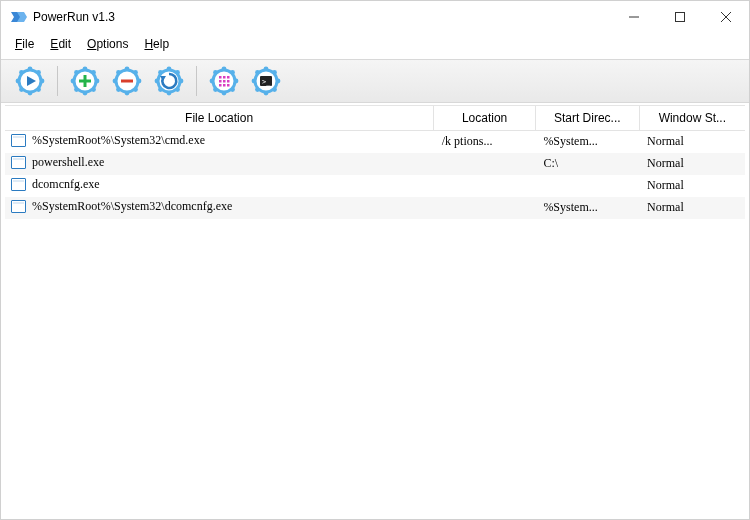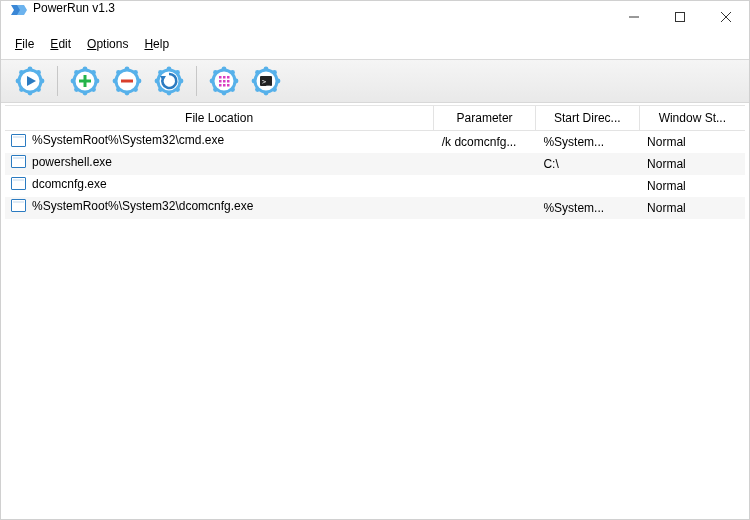--- a/index.html
+++ b/index.html
@@ -11,20 +11,21 @@
     height: 520px;
     overflow: hidden;
     border: 1px solid #d0d0d0;
     position: relative;
   }
 
   
   .titlebar {
     height: 32px;
     display: flex;
+    align-items: center;
     padding: 0 0 0 8px;
     background: #ffffff;
   }
   .app-icon {
     width: 18px; height: 18px;
     margin-right: 6px;
     display: flex; align-items: center; justify-content: center;
   }
   .title-text {
     flex: 1;
@@ -115,20 +116,21 @@
   col.c3 { width: 98px; }
   col.c4 { width: 100px; }
 
   tbody tr { height: 22px; }
   tbody tr:nth-child(even) { background: #f6f6f6; }
   td {
     padding: 2px 8px;
     white-space: nowrap;
     overflow: hidden;
     text-overflow: ellipsis;
+    font-family: Liberation Serif, serif;
   }
   td.file-cell {
     display: flex;
     align-items: center;
     gap: 6px;
     padding-left: 6px;
   }
   .file-ico {
     width: 15px; height: 13px;
     border: 1px solid #2b7bc1;
@@ -299,32 +301,32 @@
   <table>
     <colgroup>
         <col class="c1">
         <col class="c2">
         <col class="c3">
         <col class="c4">
       </colgroup>
     <thead>
       <tr>
         <th>File Location</th>
-        <th>Parameter</th>
+        <th>Location</th>
         <th>Start Direc...</th>
         <th>Window St...</th>
       </tr>
     </thead>
     <tbody id="tbody">
         <tr>
           <td class="file-cell">
             <span class="file-ico"></span>
             <span>%SystemRoot%\System32\cmd.exe</span>
           </td>
-          <td>/k dcomcnfg...</td>
+          <td>/k ptions...</td>
           <td>%System...</td>
           <td>Normal</td>
         </tr>
         <tr>
           <td class="file-cell">
             <span class="file-ico"></span>
             <span>powershell.exe</span>
           </td>
           <td></td>
           <td>C:\</td>

